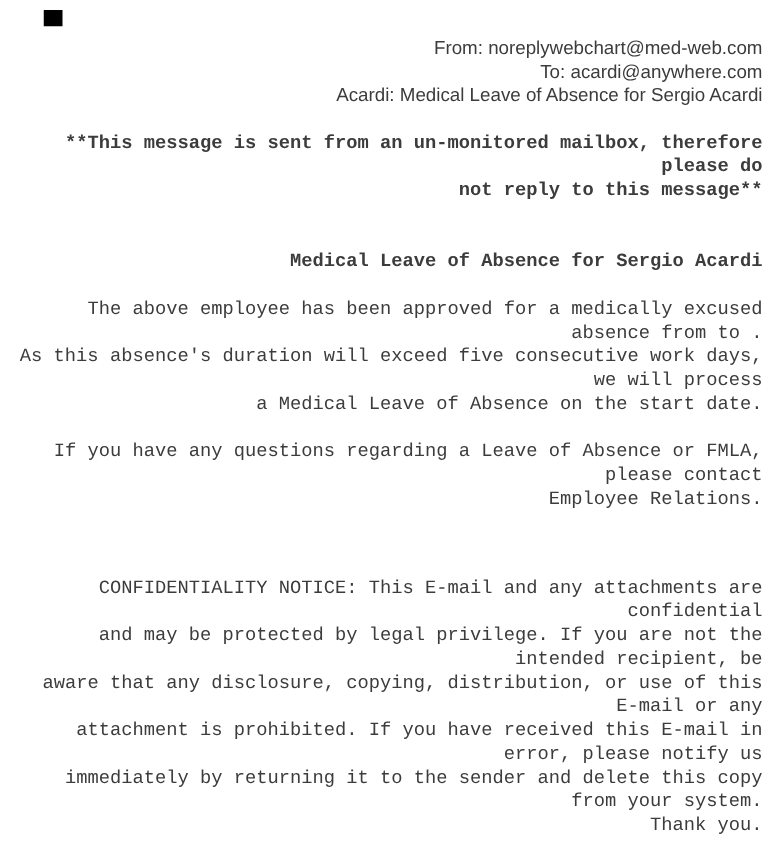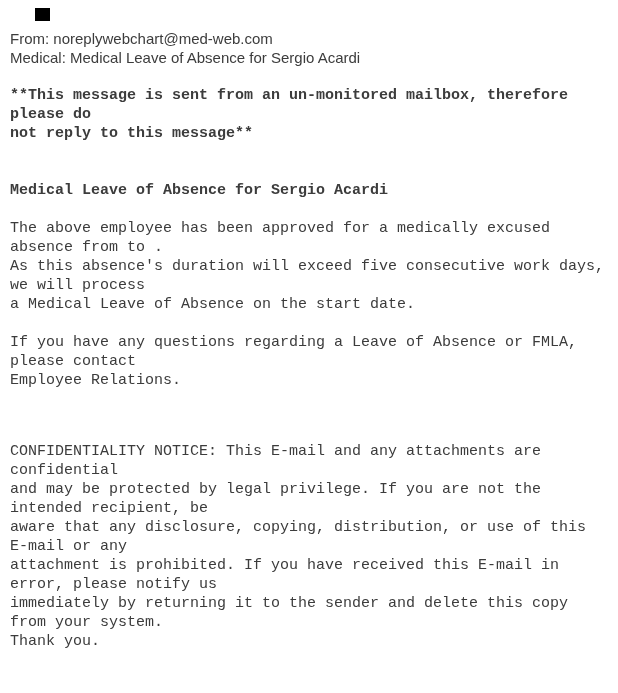--- a/index.html
+++ b/index.html
@@ -18,20 +18,21 @@
   .broken-img {
     position: absolute;
     left: 35px;
     top: 8px;
     width: 15px;
     height: 13px;
     background: #000000;
   }
   .email-body {
     padding: 29px 8px 0 10px;
+    text-align: right;
   }
   .row { margin: 0; }
   .block {
     white-space: pre-line;
     margin: 19px 0 0 0;
     font-family: Liberation Mono, monospace;
   }
   .mt38 { margin-top: 38px; }
   .mt76 { margin-top: 52px; }
   .bold { font-weight: bold; }
@@ -42,21 +43,25 @@
 <div class="broken-img"></div>
 
 <div class="email-body">
 
   <div>
     <div class="row">
       <span>From:</span>
       <span>noreplywebchart@med-web.com</span>
     </div>
     <div class="row">
-      <span>Medical:</span>
+      <span>To:</span>
+      <span>acardi@anywhere.com</span>
+    </div>
+    <div class="row">
+      <span>Acardi:</span>
       <span>Medical Leave of Absence for Sergio Acardi</span>
     </div>
   </div>
 
   <div class="block bold">**This message is sent from an un-monitored mailbox, therefore please do
 not reply to this message**</div>
 
   <div class="block bold mt38">Medical Leave of Absence for Sergio Acardi</div>
 
 

